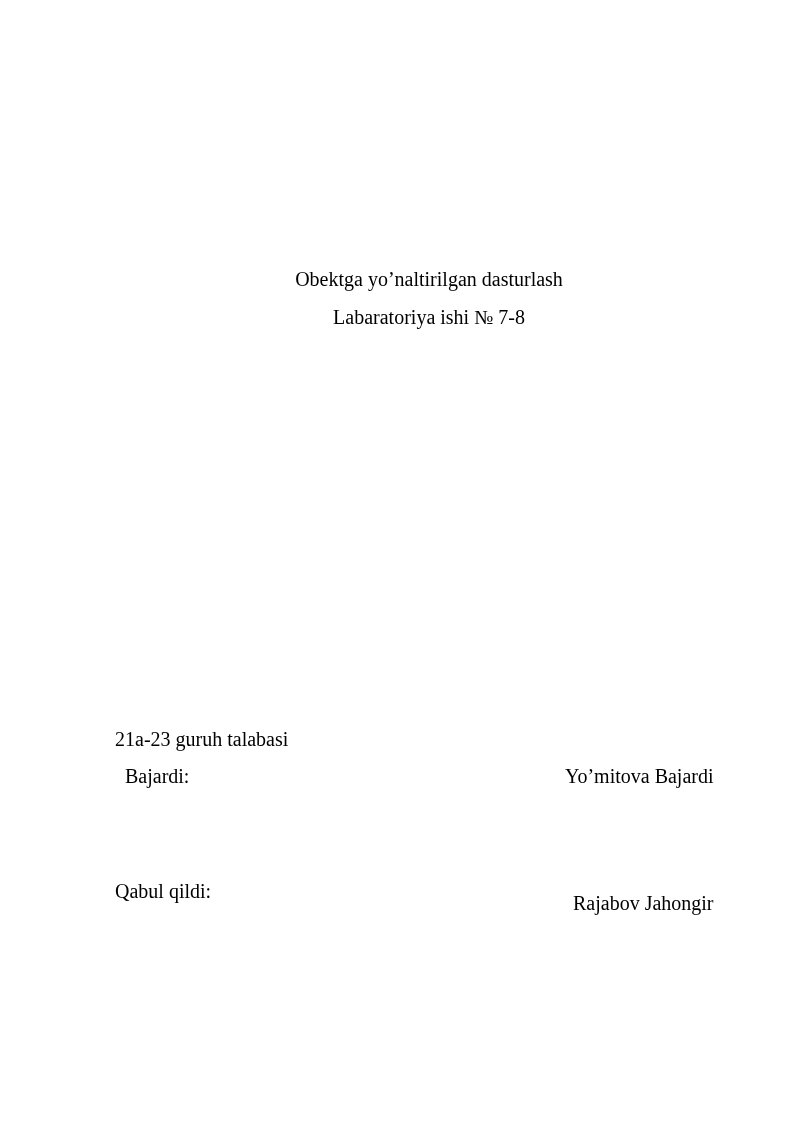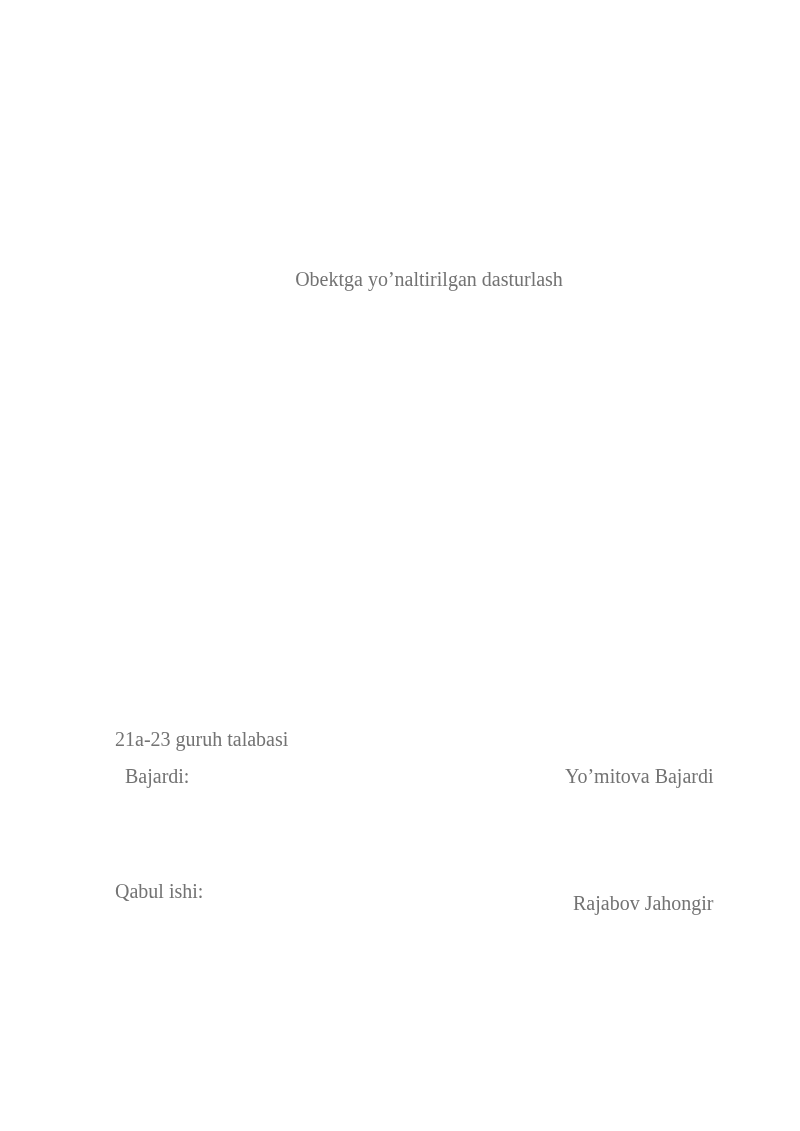--- a/index.html
+++ b/index.html
@@ -8,21 +8,21 @@
     background: #ffffff;
   }
   .page {
     position: relative;
     width: 800px;
     height: 1131px;
     background: #ffffff;
     font-family: "Liberation Serif", "DejaVu Serif", serif;
     font-size: 20px;
     line-height: 24px;
-    color: #737373;
+    color: #000000;
     overflow: hidden;
   }
   .abs {
     position: absolute;
     white-space: pre;
     text-align: right;
   }
   .title-wrap {
     position: absolute;
     left: 115px;
@@ -37,24 +37,25 @@
   .line-qabul   { top: 879px; left: 115px; }
   .name-right-2 { top: 879px; left: 573px; margin-top: 12px; }
 </style>
 </head>
 <body>
 
 <div class="page">
 
   <div class="title-wrap t1">Obektga yo’naltirilgan dasturlash</div>
 
+  <div class="title-wrap t2">Labaratoriya ishi  № 7-8</div>
 
   <div class="abs line-group">21a-23 guruh talabasi</div>
 
   <div class="abs line-bajardi">Bajardi:</div>
 
   <div class="abs name-right-1">Yo’mitova Bajardi</div>
 
-  <div class="abs line-qabul">Qabul ishi:</div>
+  <div class="abs line-qabul">Qabul qildi:</div>
 
   <div class="abs name-right-2">Rajabov Jahongir</div>
 
 </div>
 
 </body></html>

